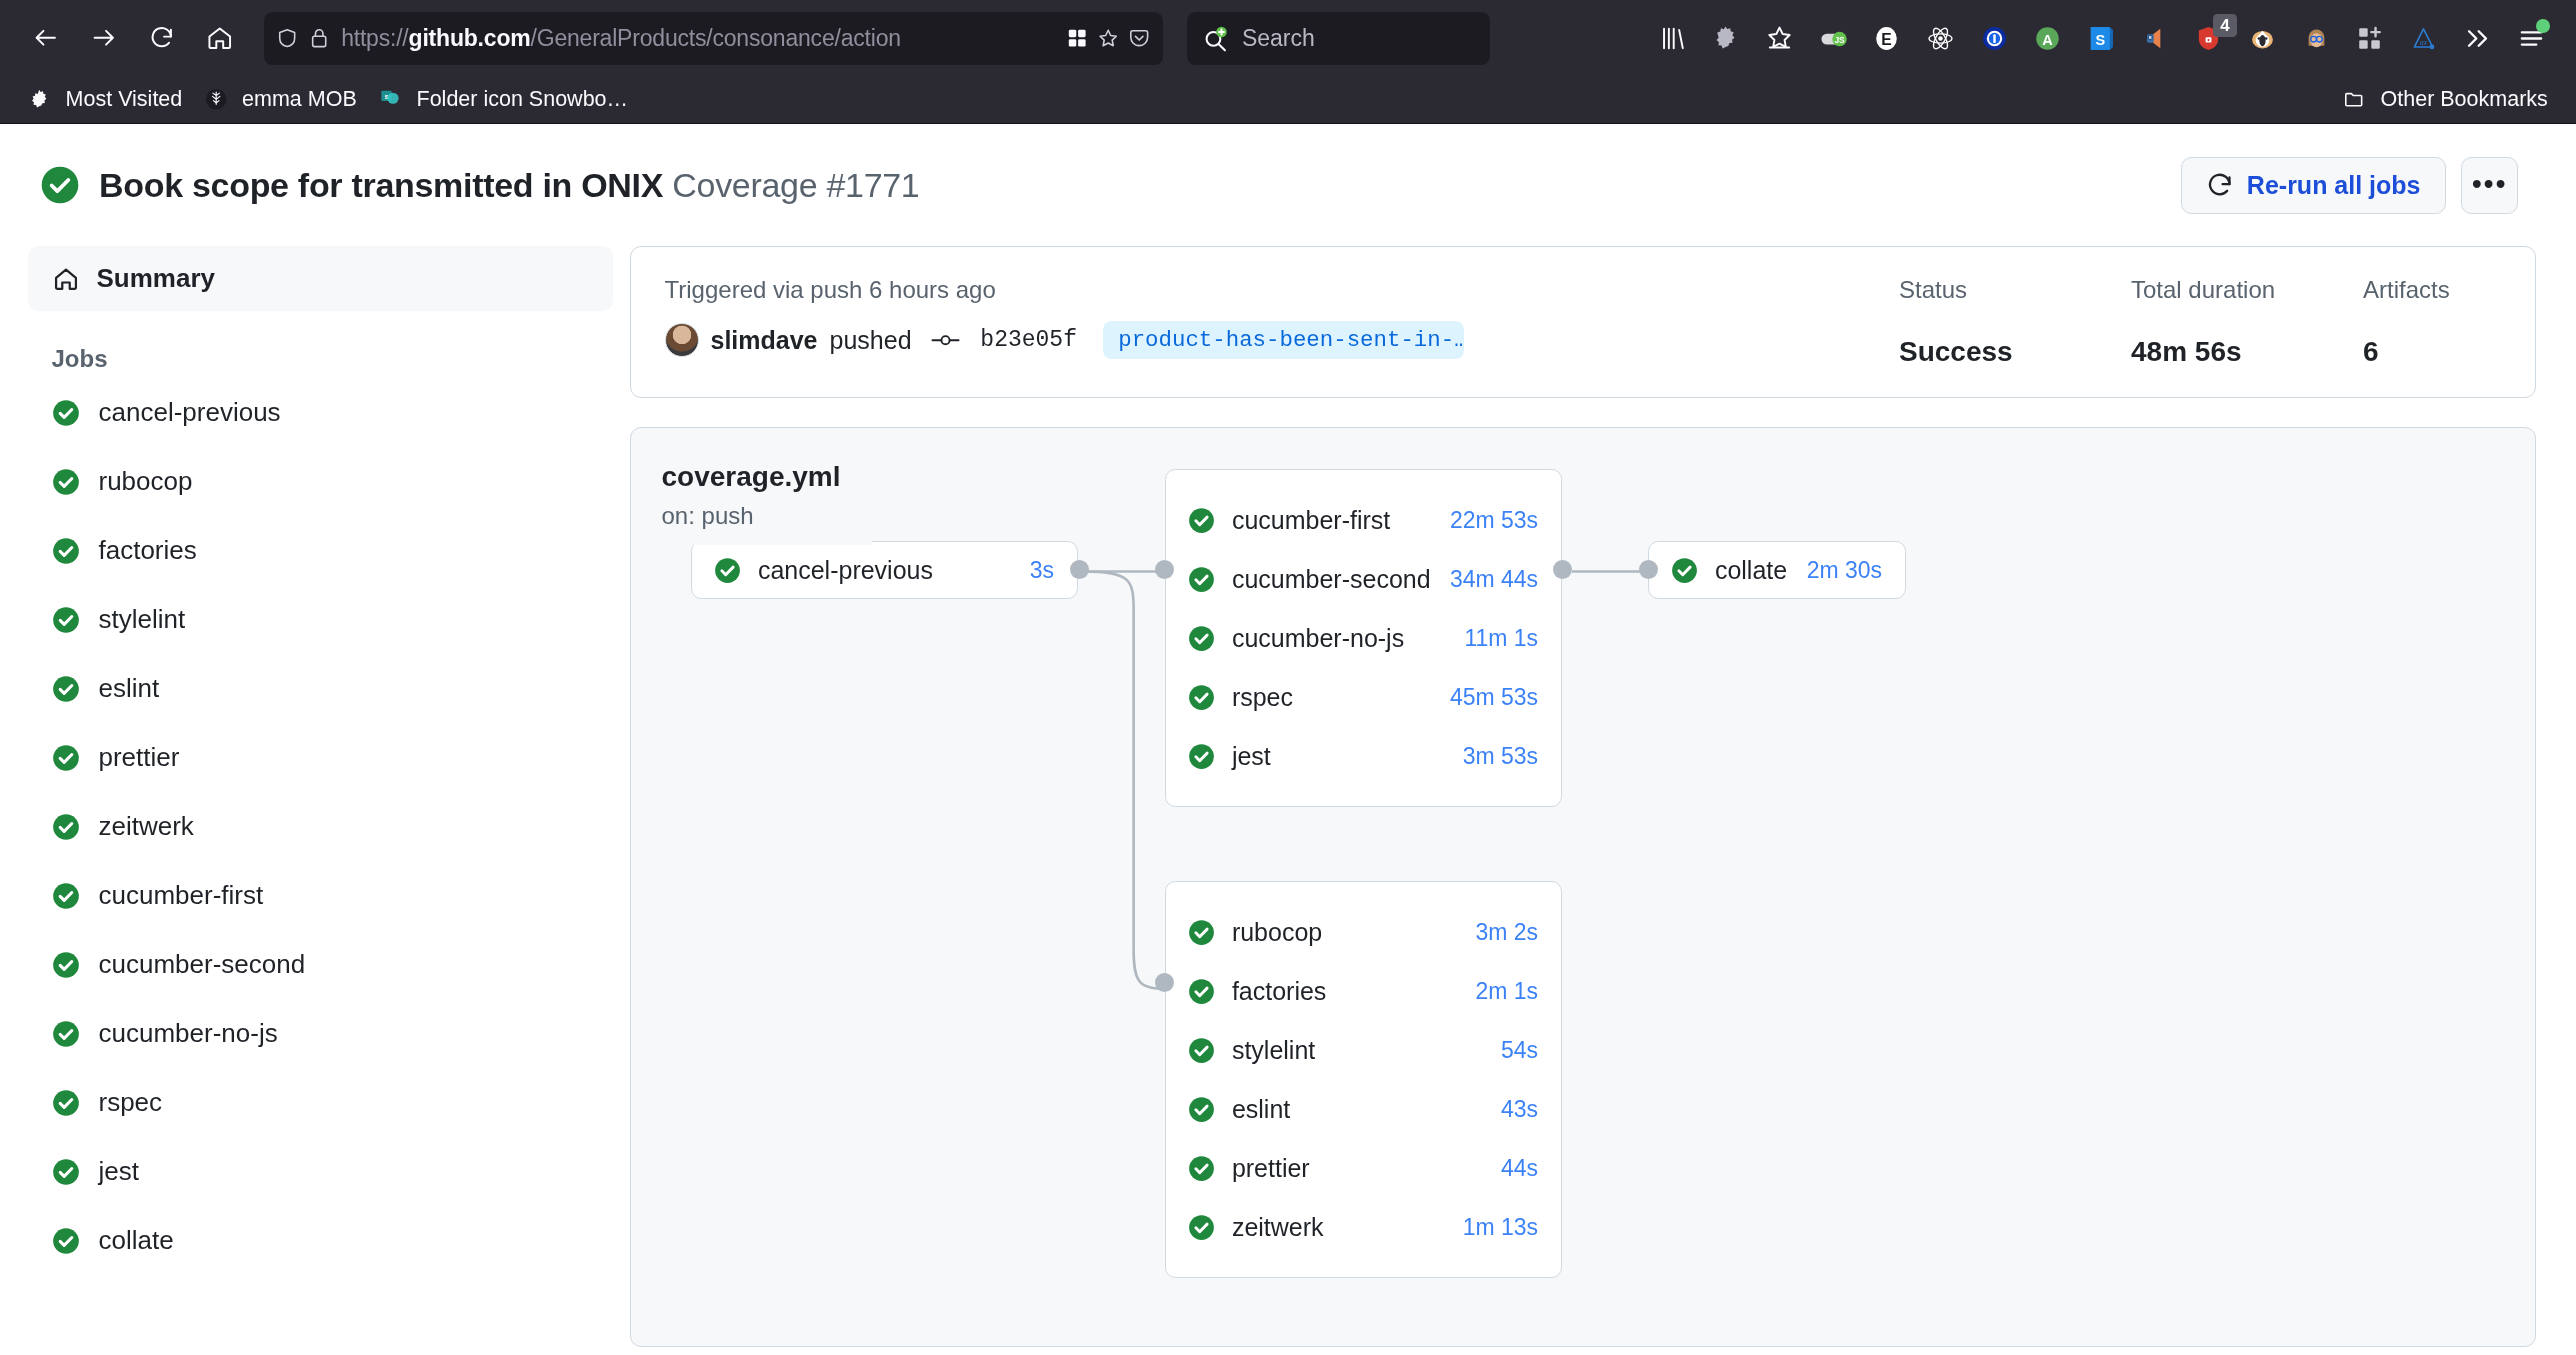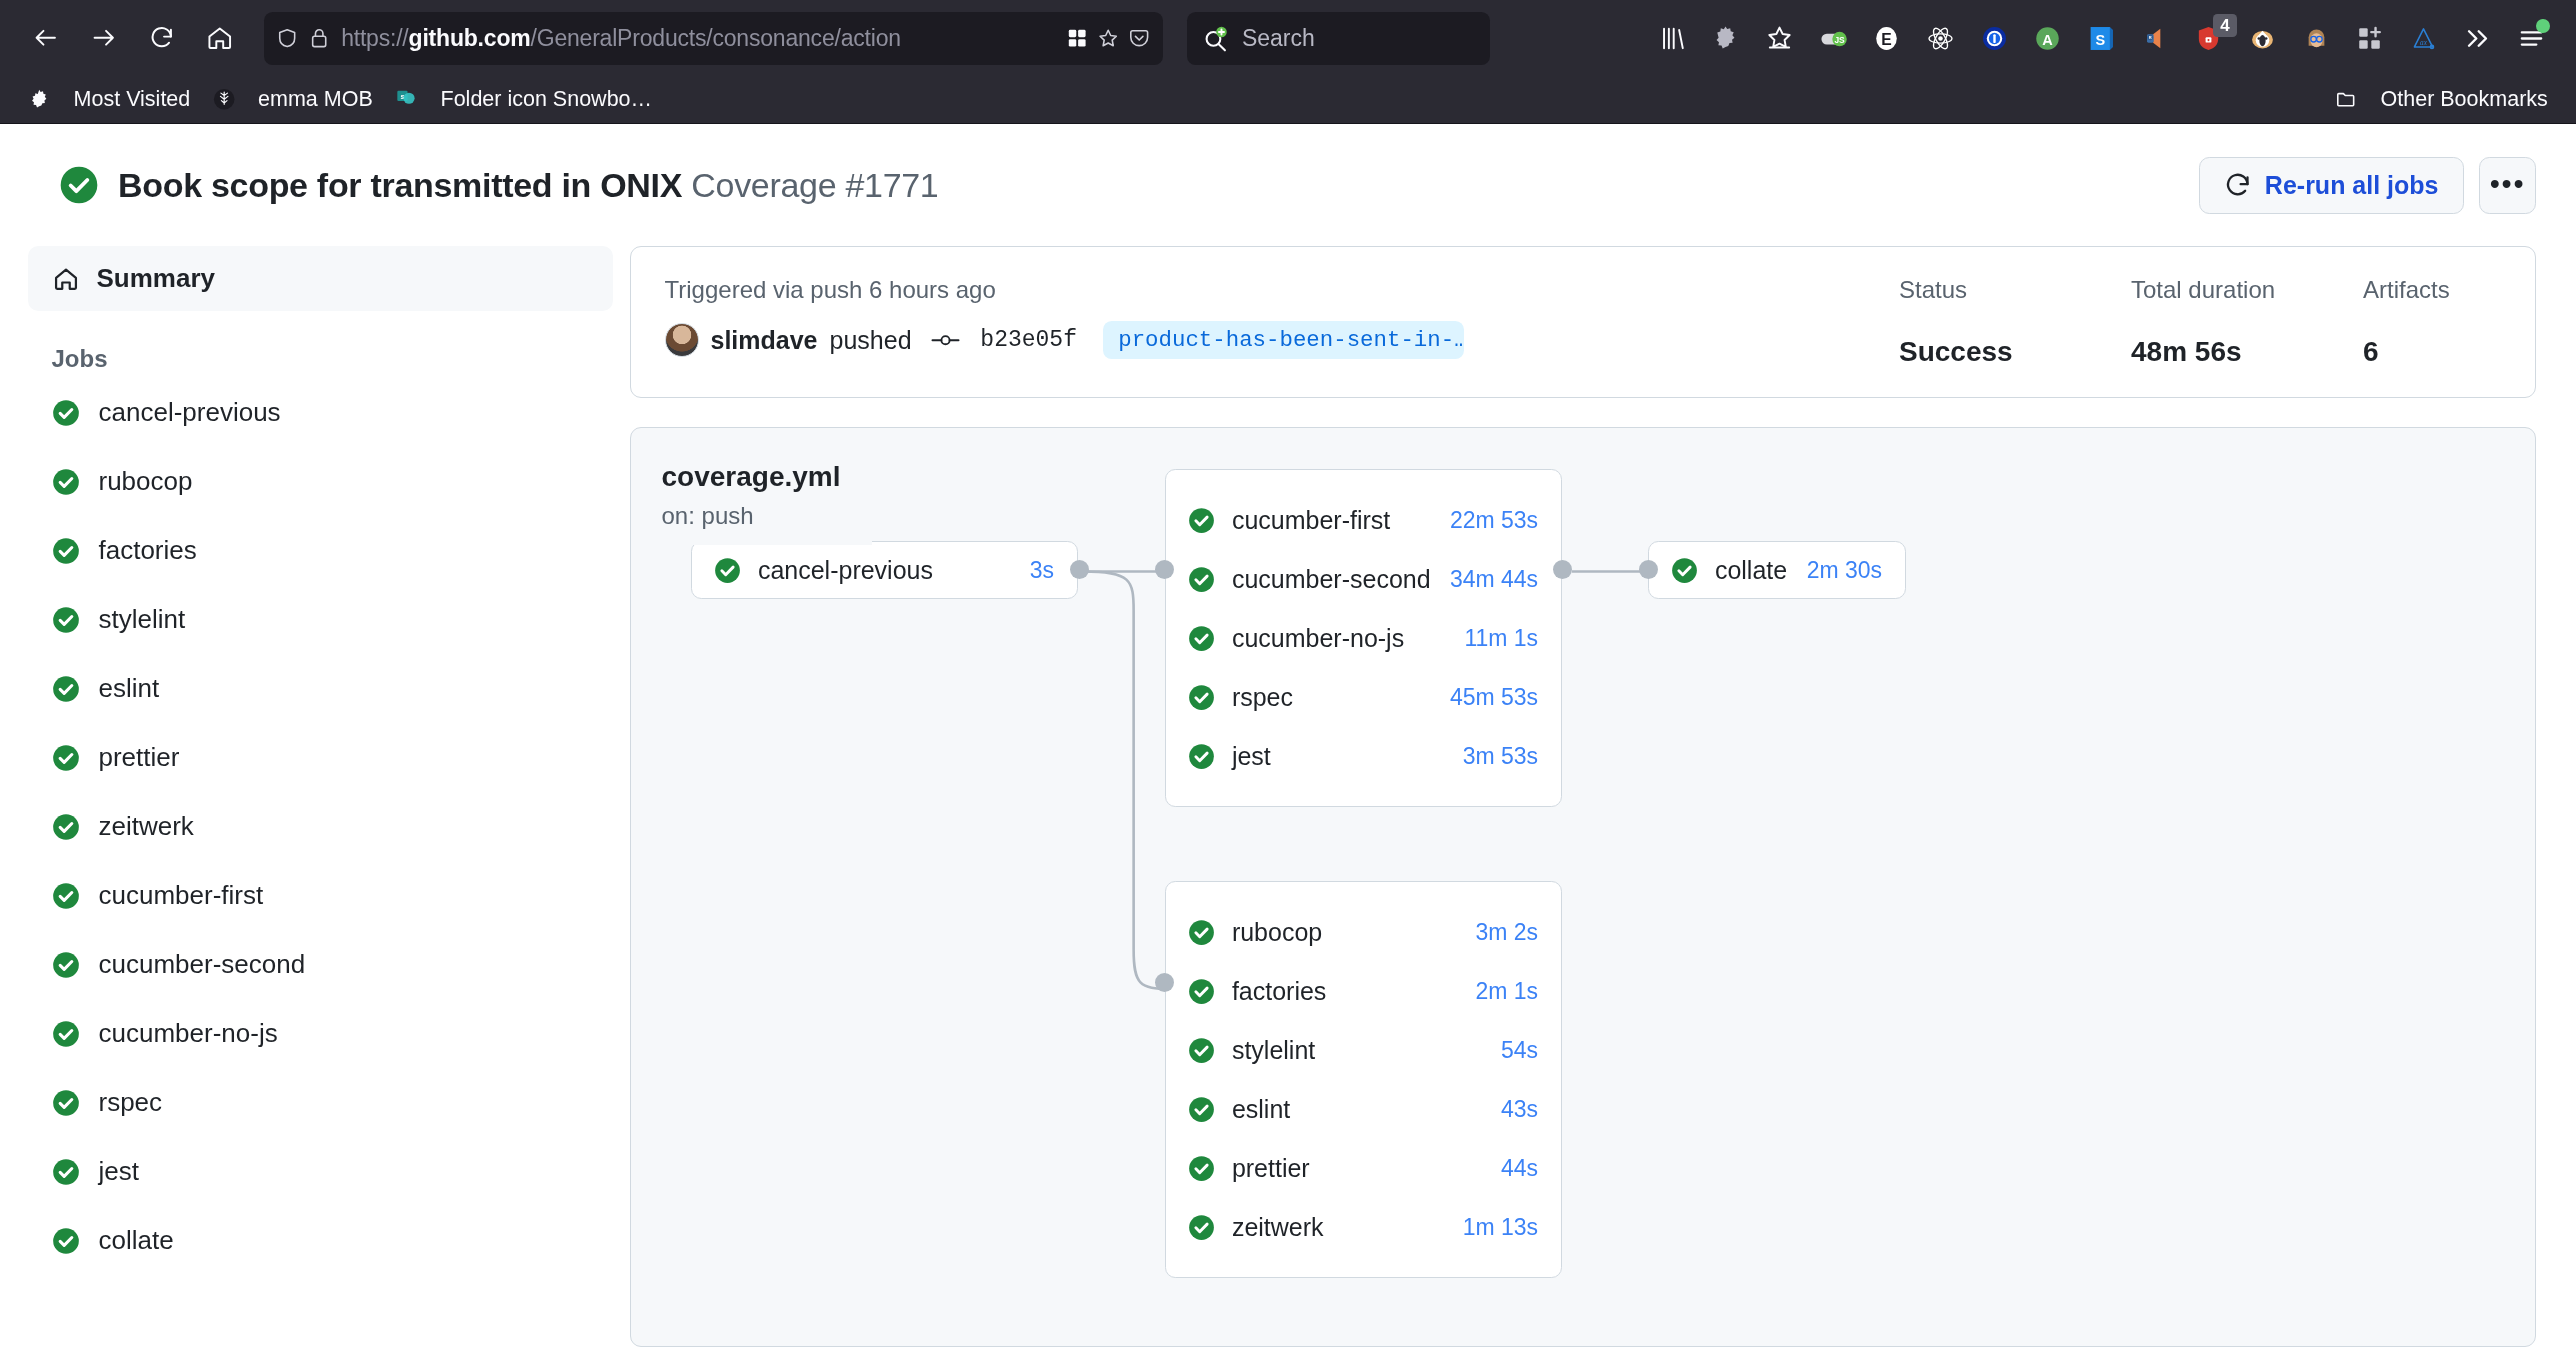--- a/index.html
+++ b/index.html
@@ -61,33 +61,33 @@
     border-radius: 50%; background: #5fd07a;
   }
 
   
   .bookmarks-bar {
     height: 48px; display: flex; align-items: center;
     padding: 0 17px; gap: 0; background: #2b2a33;
     border-bottom: 0.9px solid #15141a;
   }
   .bm {
-    display: flex; align-items: center; gap: 23px;
+    display: flex; align-items: center; gap: 15px;
     padding: 5.2px 11.2px; border-radius: 5.2px;
     color: #fbfbfe; font-size: 21.5px; white-space: nowrap;
   }
   .bm svg { width: 22.4px; height: 22.4px; flex: none; }
   .bm-right { margin-left: auto; }
 
   
   .page { background: #ffffff; height: 1231px; position: relative; }
 
   .page-head {
     display: flex; align-items: center;
-    padding: 26px 40px 0 40px; height: 96px; margin-left: 19px;
+    padding: 26px 58px 0 40px; height: 96px;
   }
   .head-check { width: 40px; height: 40px; flex: none; margin-right: 19px; }
   .page-title { font-size: 34px; font-weight: 700; color: #1f2328; letter-spacing: -0.3px; }
   .page-title .muted { color: #59636e; font-weight: 400; }
   .head-actions { margin-left: auto; display: flex; align-items: center; gap: 15.5px; }
   .btn {
     display: flex; align-items: center; gap: 13.8px;
     height: 57px; padding: 0 24px;
     background: #f6f8fa; border: 0.9px solid #d1d9e0; border-radius: 10.3px;
     font-size: 25px; color: #1d4ed8; font-weight: 600; white-space: nowrap;

